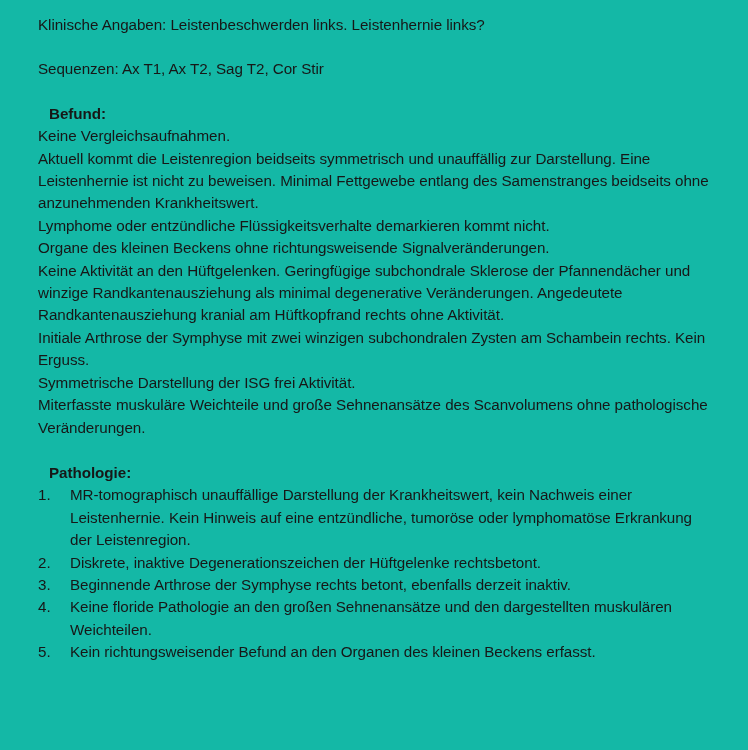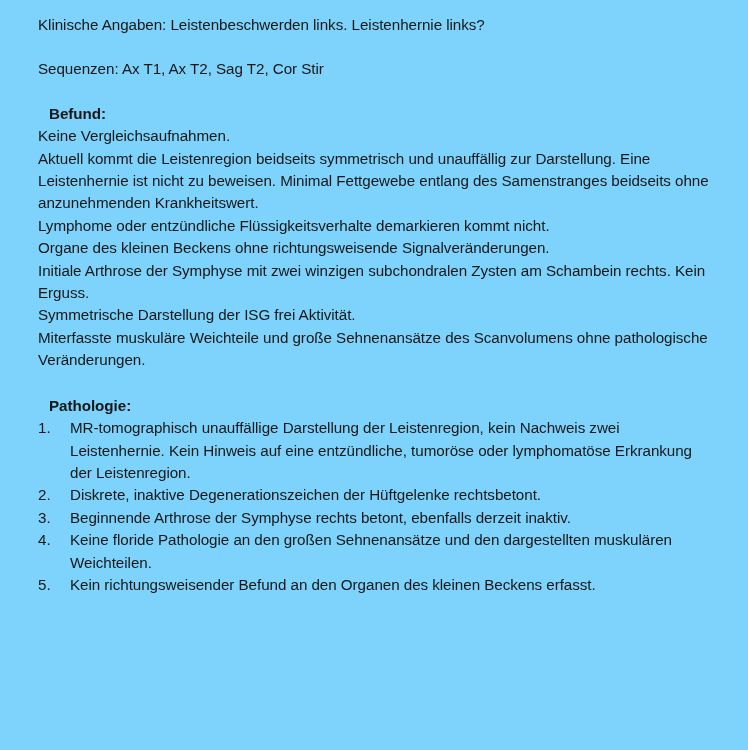--- a/index.html
+++ b/index.html
@@ -15,21 +15,21 @@
     font-family: "Liberation Sans", "DejaVu Sans", sans-serif;
     color: #171717;
     -webkit-font-smoothing: antialiased;
   }
   .page {
     position: relative;
     width: 748px;
     height: 750px;
     box-sizing: border-box;
     padding: 14px 34px 0 38px;
-    background: #7dd3fc;
+    background: #14b8a6;
   }
   .doc {
     font-size: 15.2px;
     line-height: 22.4px;
     letter-spacing: -0.05px;
   }
   .line {
     white-space: normal;
   }
   .para {
@@ -86,32 +86,33 @@
     <p class="para line">Sequenzen: Ax T1, Ax T2, Sag T2, Cor Stir</p>
 
     <div class="gap-md"></div>
 
     <p class="para"><span class="heading-bold">Befund:</span></p>
 
     <p class="para line">Keine Vergleichsaufnahmen.</p>
     <p class="para line">Aktuell kommt die Leistenregion beidseits symmetrisch und unauffällig zur Darstellung. Eine Leistenhernie ist nicht zu beweisen. Minimal Fettgewebe entlang des Samenstranges beidseits ohne anzunehmenden Krankheitswert.</p>
     <p class="para line">Lymphome oder entzündliche Flüssigkeitsverhalte demarkieren kommt nicht.</p>
     <p class="para line">Organe des kleinen Beckens ohne richtungsweisende Signalveränderungen.</p>
+    <p class="para line">Keine Aktivität an den Hüftgelenken. Geringfügige subchondrale Sklerose der Pfannendächer und winzige Randkantenausziehung als minimal degenerative Veränderungen. Angedeutete Randkantenausziehung kranial am Hüftkopfrand rechts ohne Aktivität.</p>
     <p class="para line">Initiale Arthrose der Symphyse mit zwei winzigen subchondralen Zysten am Schambein rechts. Kein Erguss.</p>
     <p class="para line">Symmetrische Darstellung der ISG frei Aktivität.</p>
     <p class="para line">Miterfasste muskuläre Weichteile und große Sehnenansätze des Scanvolumens ohne pathologische Veränderungen.</p>
 
     <div class="gap-lg"></div>
 
     <p class="para"><span class="heading-bold">Pathologie:</span></p>
 
     <ol class="num-list">
       <li>
         <span class="marker">1.</span>
-        <span class="item-text">MR-tomographisch unauffällige Darstellung der Leistenregion, kein Nachweis zwei Leistenhernie. Kein Hinweis auf eine entzündliche, tumoröse oder lymphomatöse Erkrankung der Leistenregion.</span>
+        <span class="item-text">MR-tomographisch unauffällige Darstellung der Krankheitswert, kein Nachweis einer Leistenhernie. Kein Hinweis auf eine entzündliche, tumoröse oder lymphomatöse Erkrankung der Leistenregion.</span>
       </li>
       <li>
         <span class="marker">2.</span>
         <span class="item-text">Diskrete, inaktive Degenerationszeichen der Hüftgelenke rechtsbetont.</span>
       </li>
       <li>
         <span class="marker">3.</span>
         <span class="item-text">Beginnende Arthrose der Symphyse rechts betont, ebenfalls derzeit inaktiv.</span>
       </li>
       <li>

